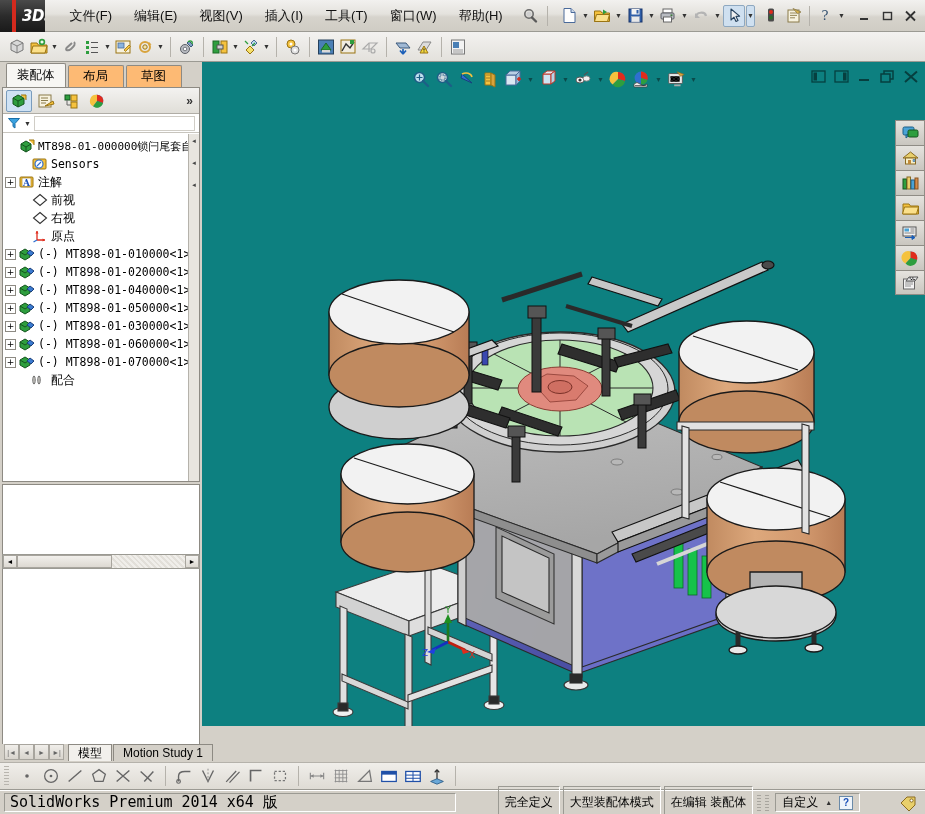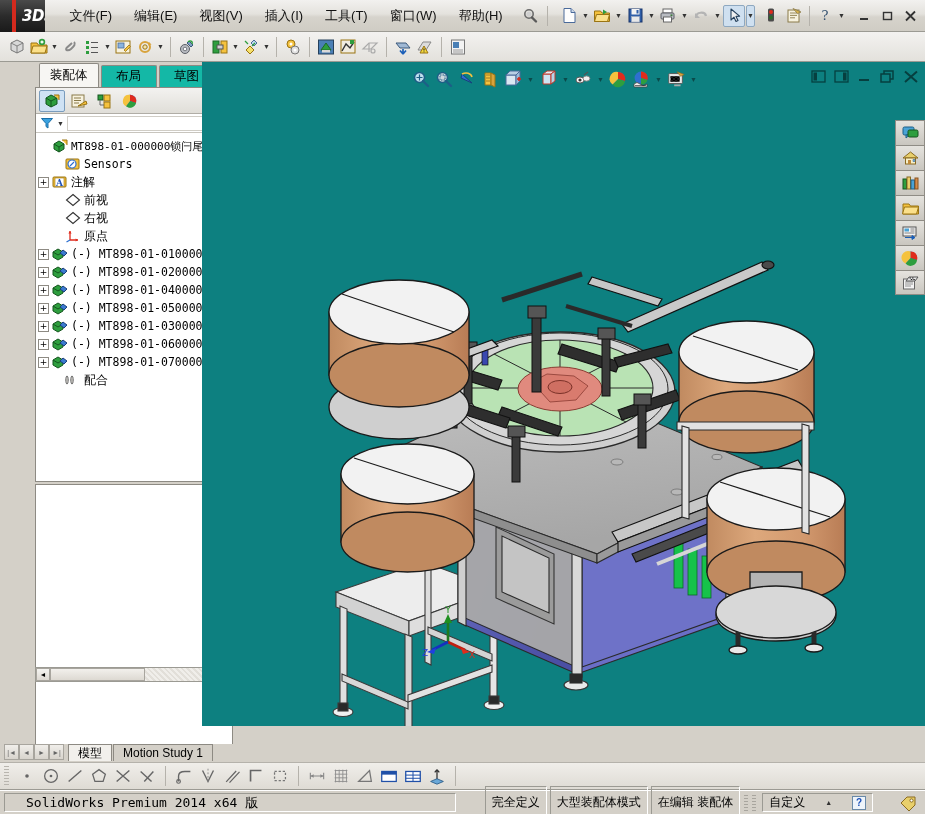--- a/index.html
+++ b/index.html
@@ -55,29 +55,28 @@
   
   .toolbar2 {
     position:absolute; left:0; top:32px; width:925px; height:30px;
     background:linear-gradient(to bottom,#f3f2f0,#e3e1dc);
     border-bottom:1px solid #9b9a93;
     display:flex; align-items:center; padding-left:6px;
   }
 
   
   .leftpanel {
-    position:absolute; left:0; top:62px; width:202px; height:620px;
+    position:absolute; left:0; top:62px; width:202px; height:507px;
     background:#d4d0c8;
-    margin-left:33px;
   }
   .cmdtabs { display:flex; height:25px; padding-left:6px; align-items:flex-end; }
   .cmdtab {
     height:22px; min-width:56px; padding:0 10px;
     display:flex; align-items:center; justify-content:center;
-    font-size:12.5px; background:#14b8a6;
+    font-size:12.5px; background:#fdba74;
     border:1px solid #8d8a83; border-bottom:none;
     margin-right:2px; border-radius:2px 2px 0 0;
   }
   .cmdtab.active { background:#f7f6f3; font-weight:normal; height:24px; }
 
   .treebox {
     position:absolute; left:2px; top:25px; width:198px; height:395px;
     background:#fff; border:1px solid #8d8a83;
   }
   .tree-icons {
@@ -178,24 +177,24 @@
   }
   .grip { width:5px; height:20px; background:repeating-linear-gradient(to bottom,#b8b5ae,#b8b5ae 1px,transparent 1px,transparent 3px); margin-right:5px; }
 
   
   .statusbar {
     position:absolute; left:0; top:790px; width:925px; height:24px;
     background:#d4d0c8; border-top:1px solid #fff;
     display:flex; align-items:center; font-size:12px;
   }
   .sb-main {
-    margin-left:4px; height:19px; min-width:452px; padding:0 21px;
+    margin-left:4px; height:19px; min-width:452px; padding:0 5px;
     border:1px solid; border-color:#9b9a93 #fff #fff #9b9a93;
     display:flex; align-items:center;
-    font-family:"DejaVu Sans Mono", monospace; font-size:13px;
+    font-family:"DejaVu Sans Mono", monospace; font-size:15px;
   }
   .sb-cell {
     height:19px; padding:16px 6px; margin-left:3px;
     border:1px solid; border-color:#9b9a93 #fff #fff #9b9a93;
     display:flex; align-items:center; white-space:nowrap;
   }
   .sb-grip2 { width:4px; height:16px; background:repeating-linear-gradient(to bottom,#a8a59e,#a8a59e 1px,transparent 1px,transparent 3px); margin-left:4px; }
   .sb-spacer { flex:1; }
   svg { display:block; }
 </style>
@@ -1176,21 +1175,21 @@
   </div>
 
   <div class="statusbar">
     <div class="sb-main">SolidWorks Premium 2014 x64 版</div>
     <div class="sb-spacer"></div>
     <div class="sb-cell">完全定义</div>
     <div class="sb-cell">大型装配体模式</div>
     <div class="sb-cell">在编辑  装配体</div>
     <div class="sb-grip2"></div>
     <div class="sb-grip2"></div>
-    <div style="display:flex;align-items:center;height:19px;padding:0 6px;margin-left:6px;border:1px solid;border-color:#9b9a93 #fff #fff #9b9a93;gap:20px;">
+    <div style="display:flex;align-items:center;height:19px;padding:0 6px;margin-left:6px;border:1px solid;border-color:#9b9a93 #fff #fff #9b9a93;gap:7px;">
       <span>自定义</span>
       <span style="font-size:7px;color:#333;">▲</span>
       <span style="display:inline-flex;align-items:center;justify-content:center;width:14px;height:14px;border:1px solid #6a8aa8;background:#eef4fa;color:#1b50b8;font-weight:bold;font-size:10px;">?</span>
     </div>
     <div class="sb-spacer"></div>
     <div style="margin-right:8px;">
       <svg width="18" height="16" viewBox="0 0 18 16">
           <path d="M2 8 L8 2 L16 2 L16 10 L10 16 Z" fill="#e8cf6b" stroke="#8a6a20" stroke-width="1"></path>
           <circle cx="12.5" cy="5.5" r="1.6" fill="#fff" stroke="#8a6a20"></circle>
         </svg>

